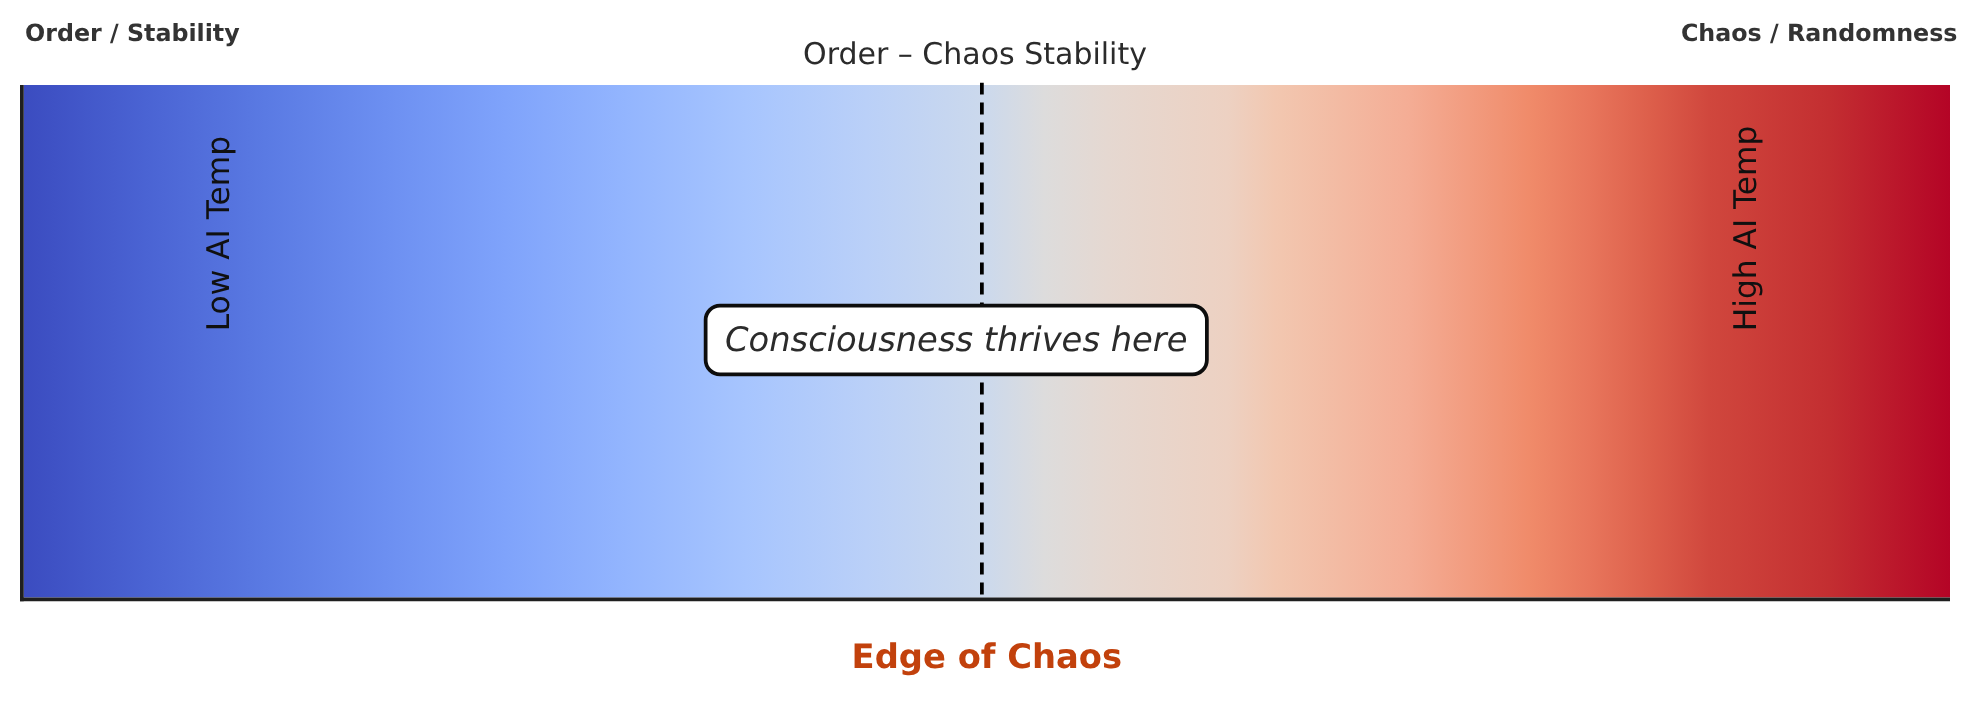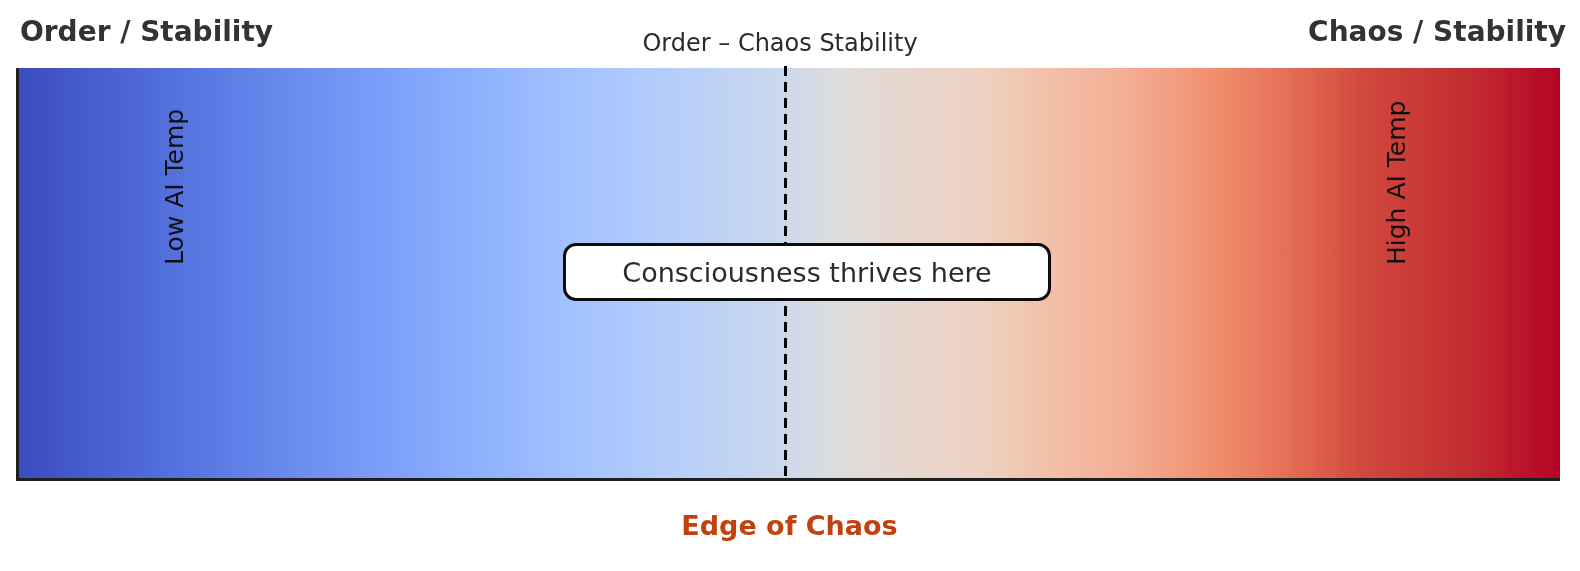--- a/index.html
+++ b/index.html
@@ -17,21 +17,21 @@
     position: relative;
     width: 1580px;
     height: 571px;
     background: #ffffff;
     overflow: hidden;
   }
 
   
   .heading {
     position: absolute;
-    font-size: 28px;
+    font-size: 19px;
     font-weight: bold;
     color: #333333;
     letter-spacing: 0px;
     white-space: nowrap;
     line-height: 1;
   }
   #heading-left {
     left: 20px;
     top: 18px;
     text-align: left;
@@ -139,29 +139,30 @@
   #label-high-temp {
     left: 1390px;
     top: 172px;
   }
 
   
   #callout {
     position: absolute;
     left: 544px;
     top: 175px;
-    width: 488px;
+    width: 404px;
     height: 58px;
     box-sizing: border-box;
     background: #ffffff;
     border: 3px solid #0d0d0d;
     border-radius: 13px;
     display: flex;
     align-items: center;
     justify-content: center;
+    font-style: italic;
   }
   #callout-text {
     font-size: 27px;
     font-weight: normal;
     color: #2b2b2b;
     white-space: nowrap;
     line-height: 1;
   }
 
   
@@ -178,21 +179,21 @@
     line-height: 1;
   }
 </style>
 </head>
 <body>
 
 <div id="figure">
 
   <div class="heading" id="heading-left">Order / Stability</div>
 
-  <div class="heading" id="heading-right">Chaos / Stability</div>
+  <div class="heading" id="heading-right">Chaos / Randomness</div>
 
   <div id="plot-title">Order – Chaos Stability</div>
 
   <div id="axes">
 
     <div id="gradient-band"></div>
 
     <div id="spine-left"></div>
 
     <div id="spine-bottom"></div>

